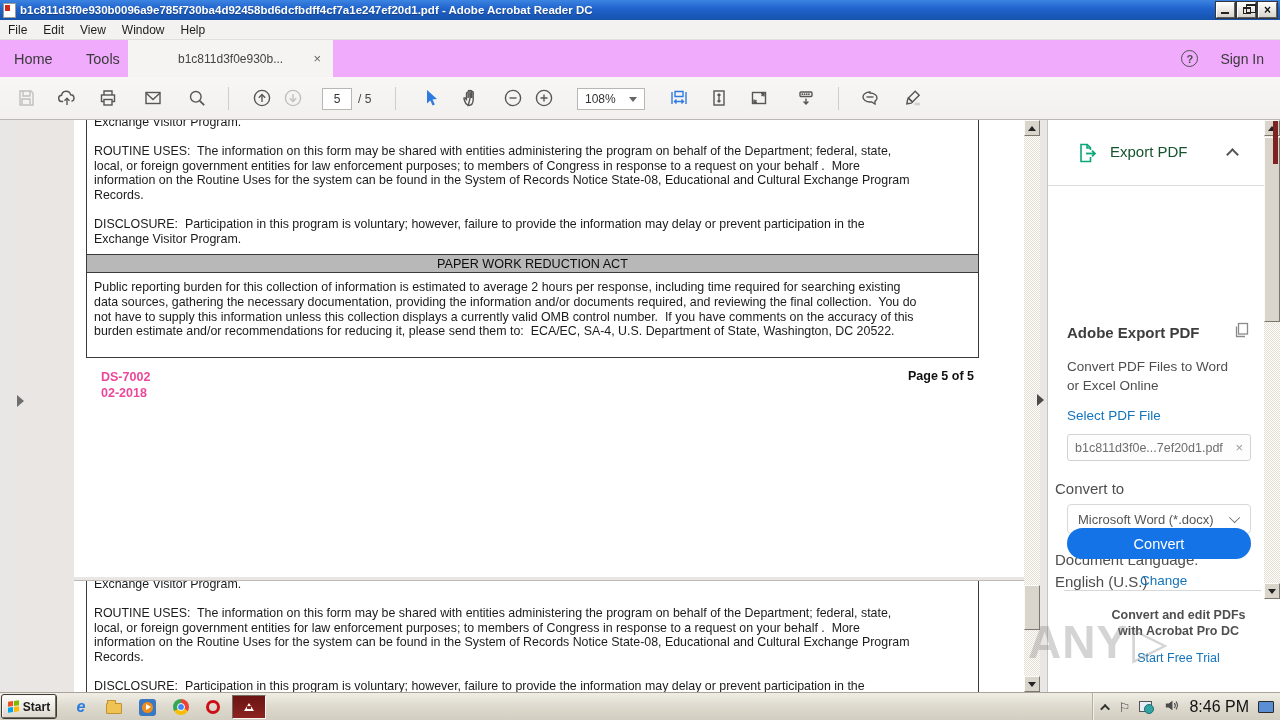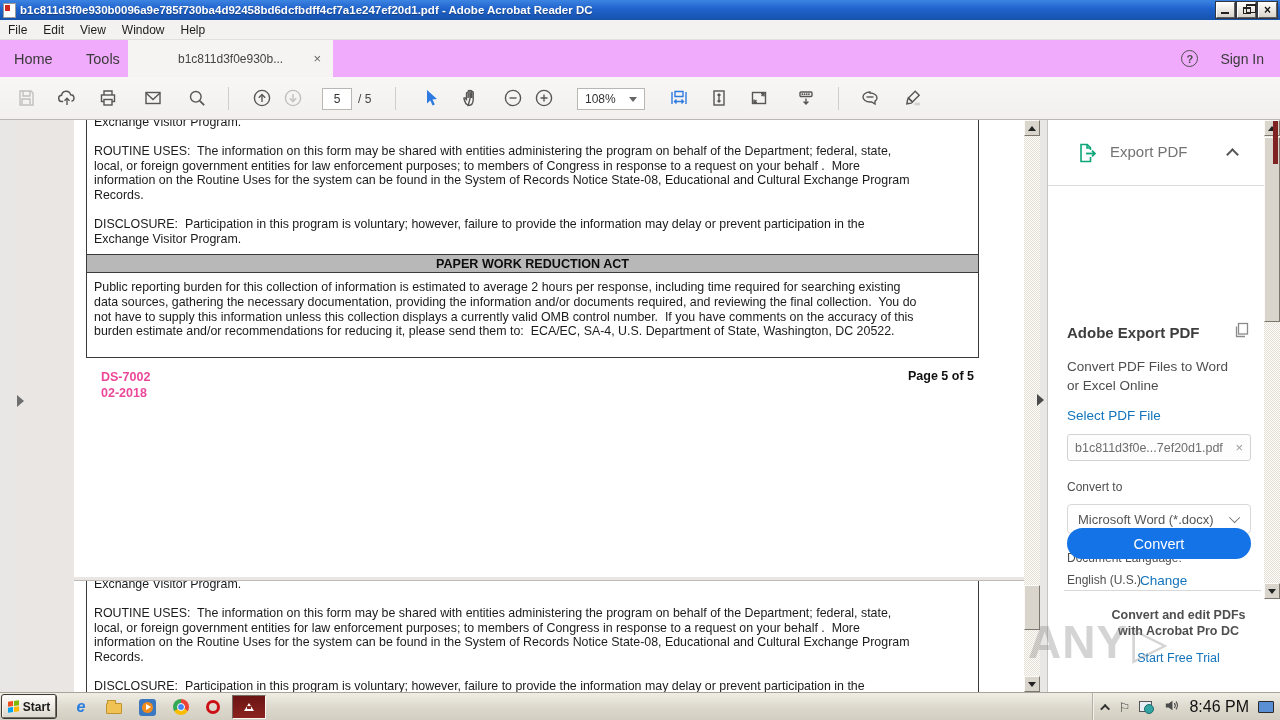--- a/index.html
+++ b/index.html
@@ -55,53 +55,53 @@
   
   .main { position:absolute; left:0; top:120px; width:1280px; height:572px; overflow:hidden; }
   .docarea { position:absolute; left:16px; top:0; width:1024px; height:572px; background:#e9e6e4; overflow:hidden; }
   .page { position:absolute; background:#fff; overflow:hidden; }
   .page1 { left:58px; top:0; width:964px; height:457px; }
   .page2 { left:58px; top:461px; width:964px; height:111px; box-shadow:0 -1px 0 #bdbab7; }
   .form-table { position:absolute; left:12px; width:893px; border:1px solid #3a3a3a; border-top:none; padding:0 7px; }
   .page1 .form-table { top:-5px; height:243px; }
   .page2 .form-table { top:-4px; height:130px; border-bottom:none; }
   .tline { height:14.6px; line-height:14.6px; font-size:12.4px; color:#1b1b1b; white-space:pre; }
-  .pwra-bar { height:19px; line-height:18px; background:#b8b8b8; border-top:1px solid #3a3a3a; border-bottom:1px solid #3a3a3a; margin:8px -7px 7px -7px; text-align:center; font-size:12.6px; font-weight:bold; color:#0d0d0d; }
+  .pwra-bar { height:19px; line-height:18px; background:#b8b8b8; border-top:1px solid #3a3a3a; border-bottom:1px solid #3a3a3a; margin:8px -7px 7px -7px; text-align:center; font-size:12.6px; font-weight:normal; color:#0d0d0d; }
   .doc-footer { position:absolute; left:27px; top:249px; width:873px; display:flex; justify-content:space-between; align-items:flex-start; }
   .doc-footer .fnum div { font-size:12.5px; font-weight:bold; color:#ec4899; line-height:16px; }
   .doc-footer .fpage { font-size:12.5px; font-weight:bold; color:#111; }
   .nav-toggle { position:absolute; left:1px; top:275px; width:0; height:0; border-top:6px solid transparent; border-bottom:6px solid transparent; border-left:7px solid #6e6e6e; }
 
   
   .sb { position:absolute; width:16px; background:conic-gradient(#fdfcfa 25%,#e4e0d6 0 50%,#fdfcfa 0 75%,#e4e0d6 0) 0 0/2px 2px; }
   .sb-btn { position:absolute; left:0; width:16px; height:16px; background:#d9d5cc; border:1px solid; border-color:#fbfaf7 #7b776d #7b776d #fbfaf7; display:flex; align-items:center; justify-content:center; }
   .arr-up { width:0; height:0; border-left:4px solid transparent; border-right:4px solid transparent; border-bottom:5px solid #222; }
   .arr-dn { width:0; height:0; border-left:4px solid transparent; border-right:4px solid transparent; border-top:5px solid #222; }
   .sb-thumb { position:absolute; left:0; width:16px; background:#d9d5cc; border:1px solid; border-color:#fbfaf7 #7b776d #7b776d #fbfaf7; }
   .doc-sb { left:1024px; top:0; height:572px; }
   .panel-sb { left:1264px; top:0; height:479px; }
 
   
   .rpanel { position:absolute; left:1047px; top:0; width:233px; height:572px; background:#fff; border-left:1px solid #c6c4c2; }
   .panel-collapse { position:absolute; left:1037px; top:274px; width:0; height:0; border-top:6px solid transparent; border-bottom:6px solid transparent; border-left:7px solid #4a4a4a; z-index:5; }
   .rp-header { position:absolute; left:0; top:20px; width:217px; height:28px; }
   .rp-header .exp-icon { position:absolute; left:28px; top:2px; width:22px; height:22px; }
-  .rp-header .exp-label { position:absolute; left:62px; top:3px; font-size:15px; color:#737373; }
+  .rp-header .exp-label { position:absolute; left:62px; top:3px; font-size:15px; color:#14532d; }
   .chev-up { position:absolute; left:180px; top:10px; width:9px; height:9px; border-left:2px solid #555; border-top:2px solid #555; transform:rotate(45deg); }
   .rp-div { position:absolute; left:0; width:217px; height:1px; background:#dcdcdc; }
   .rp-heading { position:absolute; left:19px; top:204px; font-size:15px; font-weight:bold; color:#3d3d3d; }
   .copy-icon { position:absolute; left:186px; top:202px; width:16px; height:16px; color:#8a8a8a; }
   .copy-icon svg { width:100%; height:100%; stroke:currentColor; fill:none; stroke-width:1.3; }
   .rp-desc { position:absolute; left:19px; top:237px; width:176px; font-size:13.5px; color:#4e4e4e; line-height:19px; }
   .rp-link { font-size:13.5px; color:#1374bc; }
   .select-link { position:absolute; left:19px; top:288px; }
   .file-chip { position:absolute; left:19px; top:314px; width:184px; height:27px; background:#fdfdfd; border:1px solid #d2d2d2; border-radius:3px; display:flex; align-items:center; padding:0 7px; }
   .file-chip .chip-text { flex:1; font-size:12.5px; color:#6e6e6e; white-space:nowrap; overflow:hidden; }
   .file-chip .chip-x { font-size:13px; color:#9a9a9a; }
-  .rp-label { position:absolute; left:19px; font-size:12px; color:#4e4e4e; }
+  .rp-label { position:absolute; left:7px; font-size:15px; color:#4e4e4e; }
   .convert-to { top:360px; }
   .format-dd { position:absolute; left:19px; top:384px; width:184px; height:30px; background:#fff; border:1px solid #d8d8d8; border-radius:4px; display:flex; align-items:center; padding:0 10px; justify-content:space-between; }
   .format-dd .dd-text { font-size:13px; color:#555; white-space:nowrap; }
   .chev-dn { width:8px; height:8px; border-left:1.6px solid #777; border-bottom:1.6px solid #777; transform:rotate(-45deg) translateY(-2px); }
   .doc-lang { top:431px; }
   .lang-value { top:453px; }
   .change-link { position:absolute; left:92px; top:453px; }
   .convert-btn { position:absolute; left:19px; top:410px; width:184px; height:31px; background:#1473e6; border-radius:16px; color:#fff; font-size:14.5px; display:flex; align-items:center; justify-content:center; top:408px; }
   .rp-div2 { position:absolute; left:16px; top:470px; width:197px; height:1px; background:#d8d8d8; }
   .rp-promo { position:absolute; left:0; top:487px; width:217px; text-align:center;padding-left:44px; }

